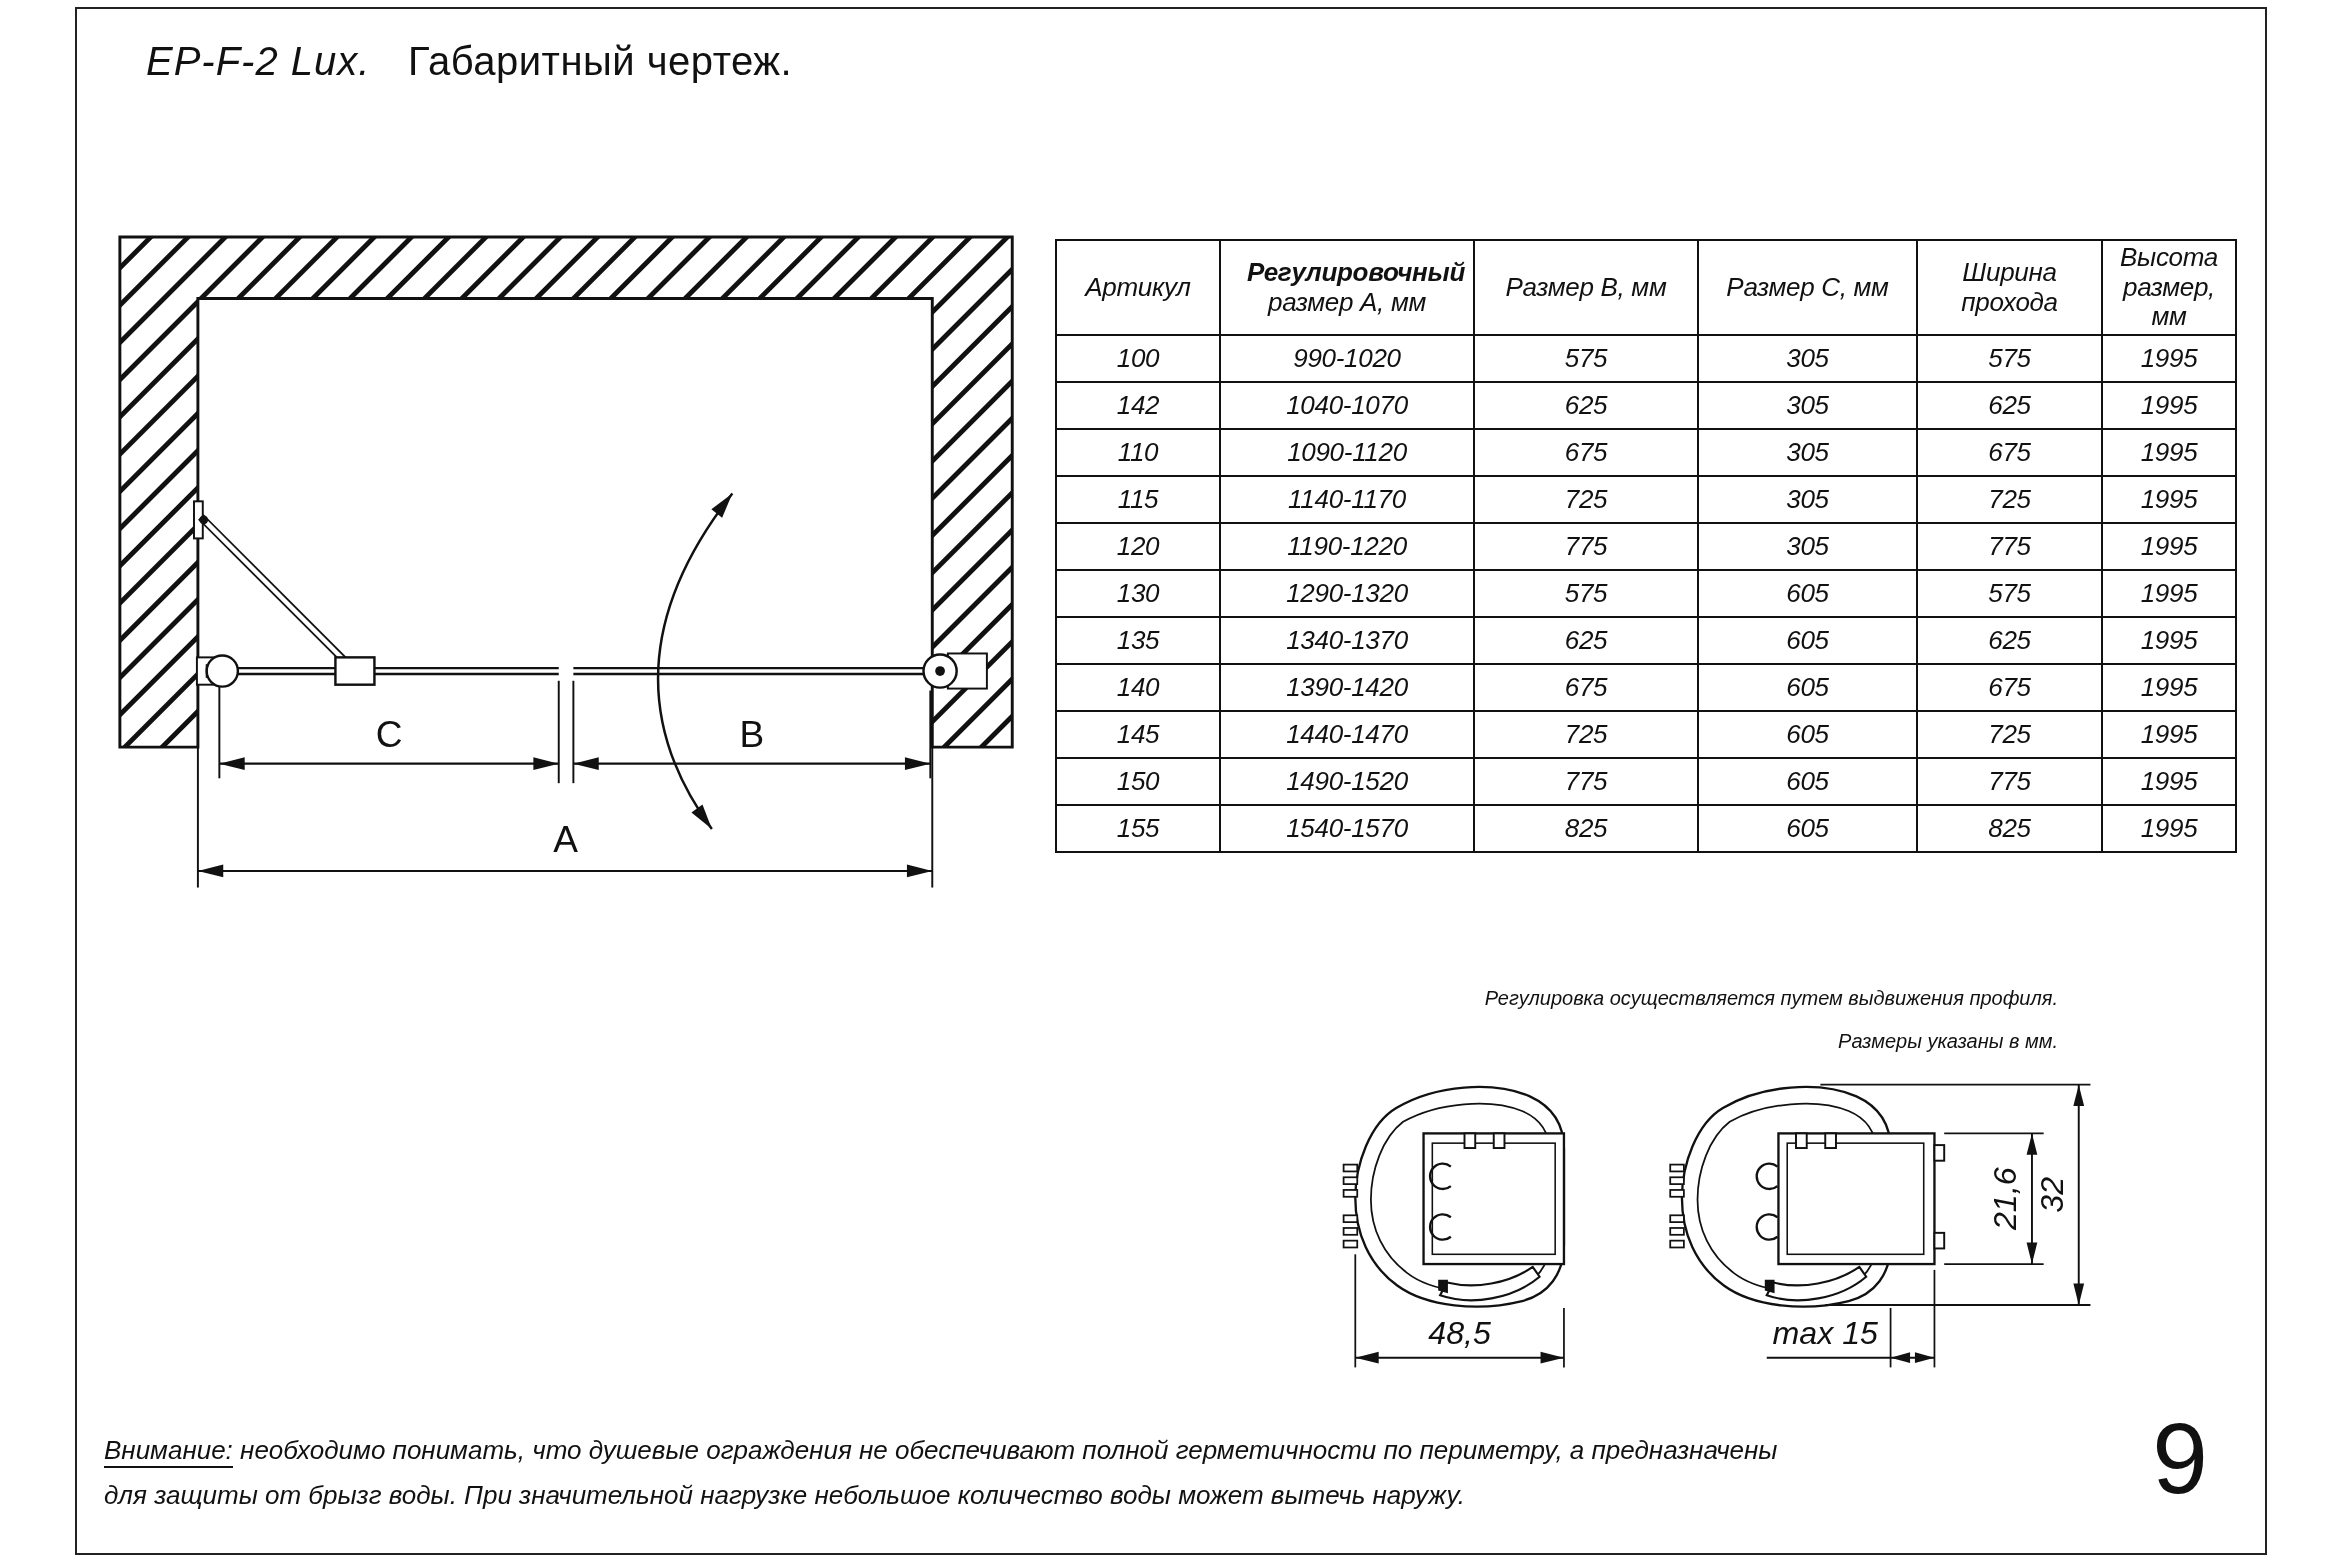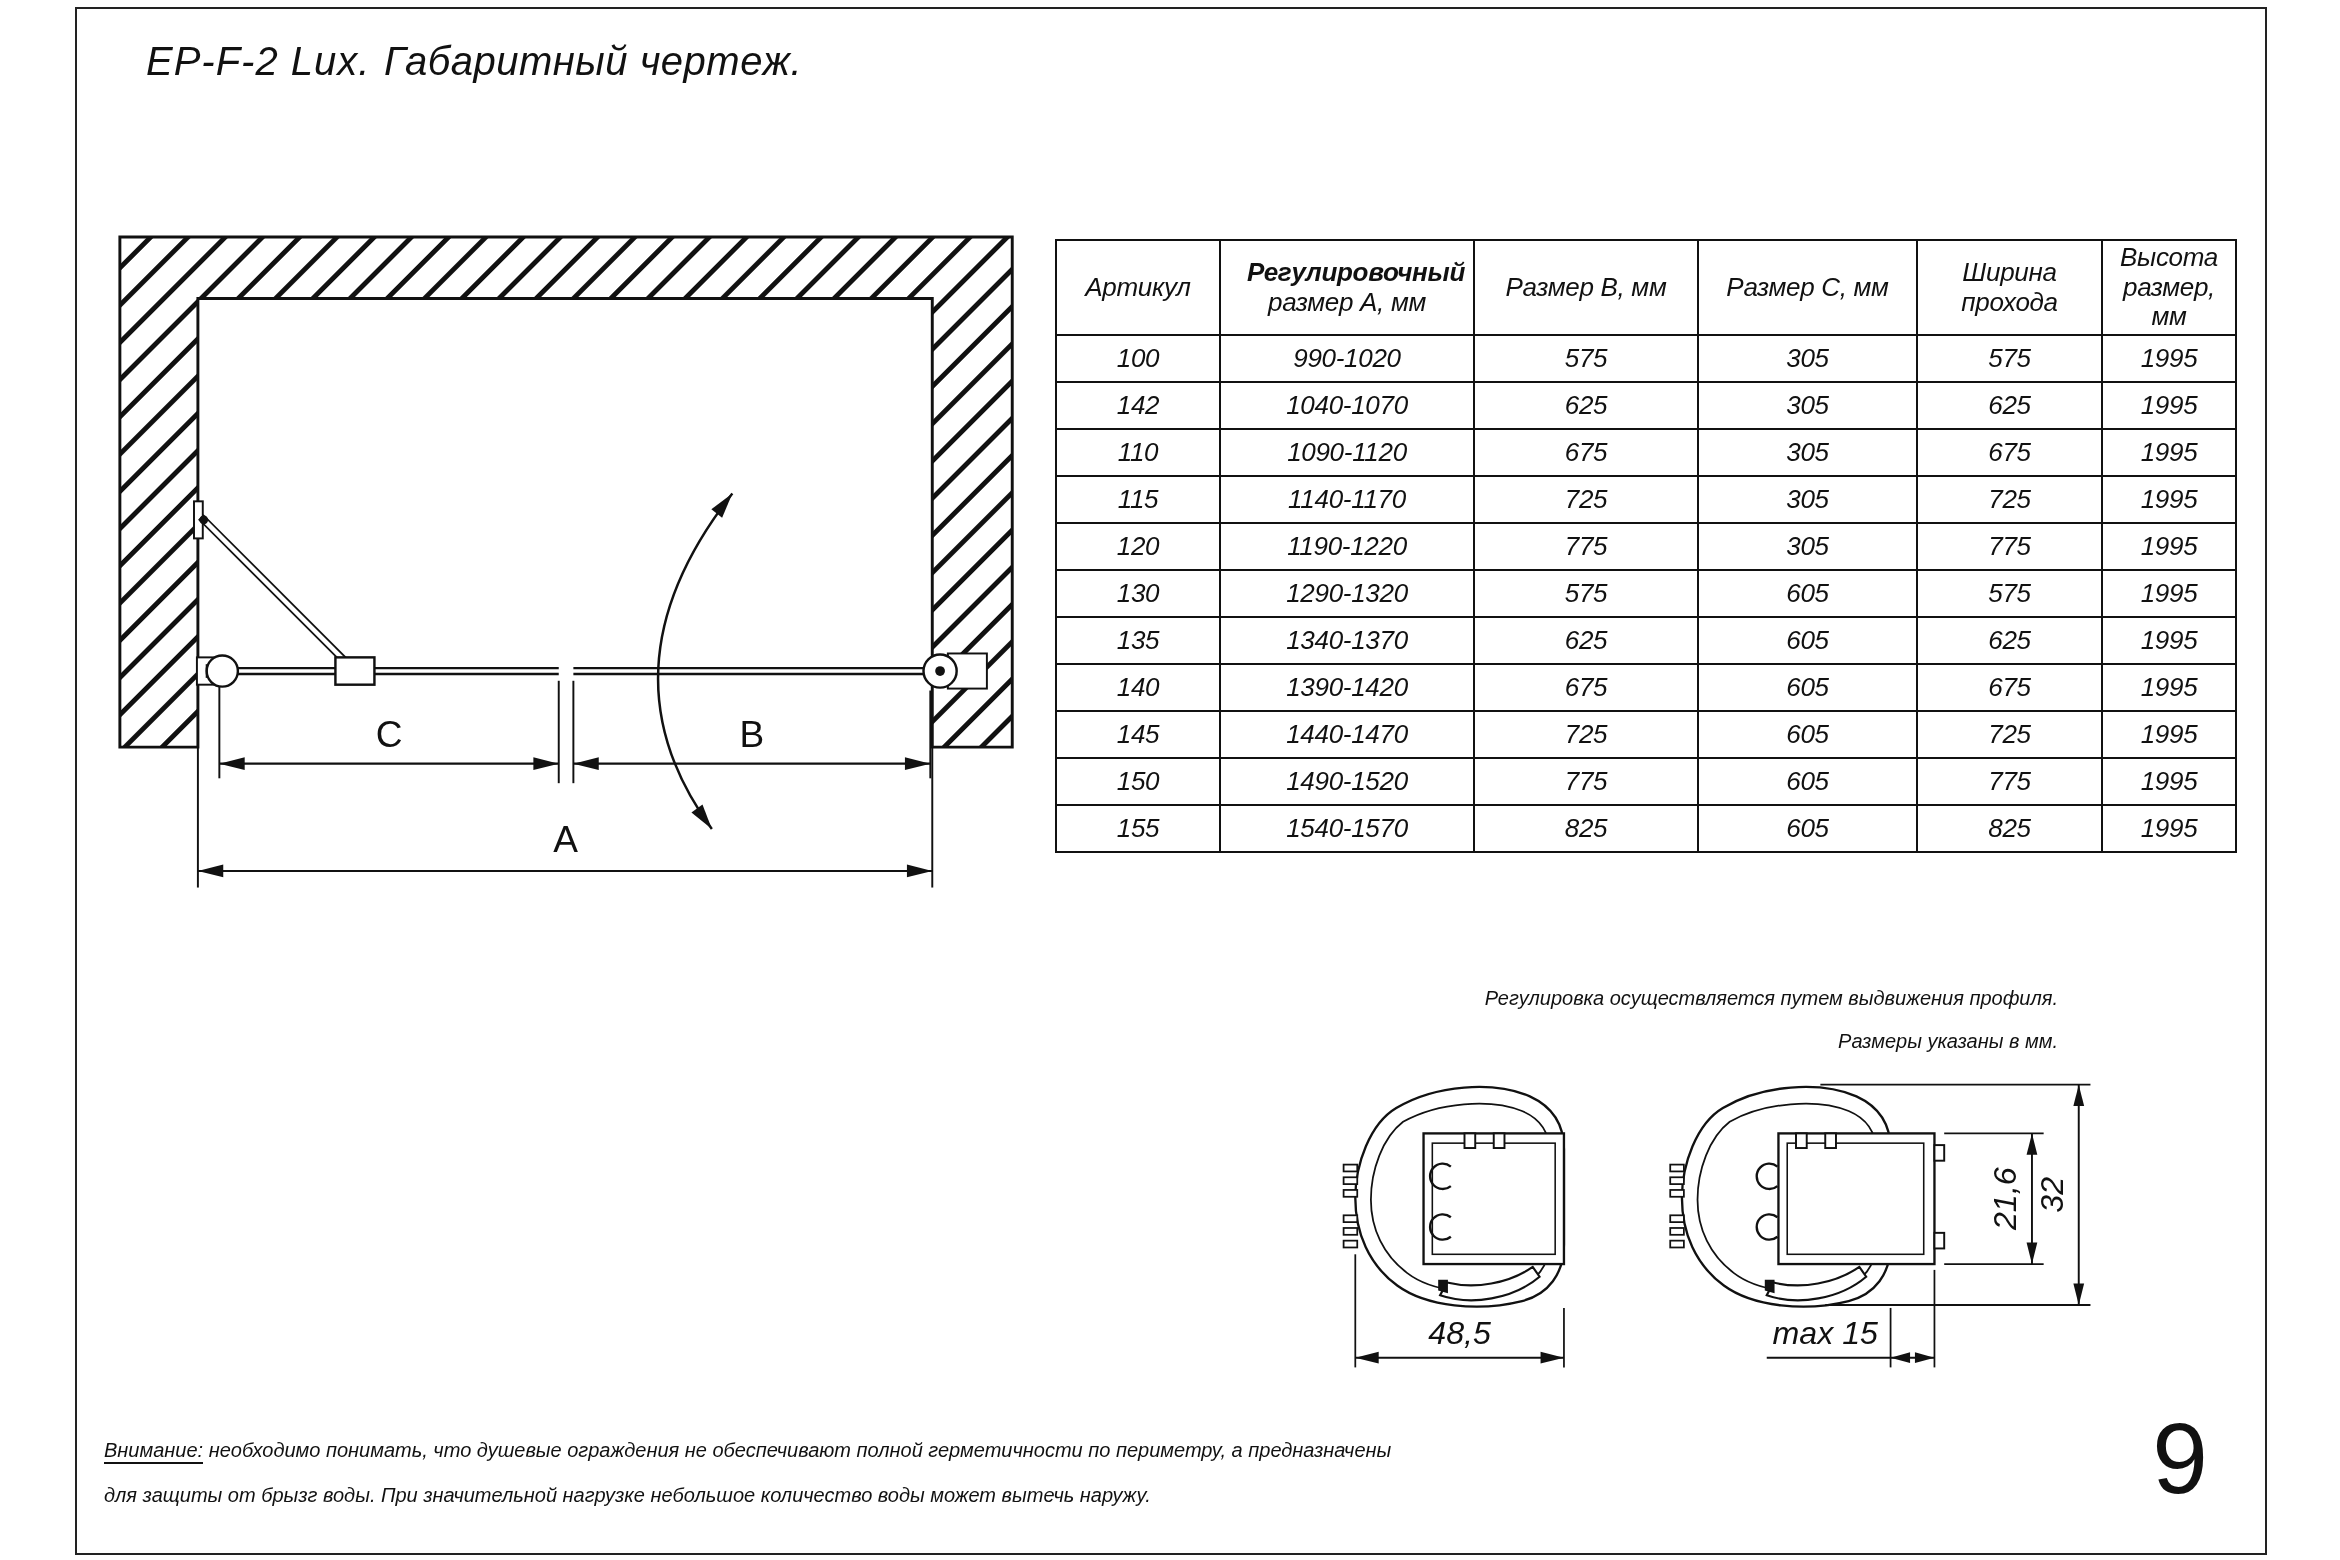--- a/index.html
+++ b/index.html
@@ -2,41 +2,41 @@
 <html><head>
 <meta charset="utf-8">
 <style>
   html,body{margin:0;padding:0;background:#fff;}
   #canvas{position:relative;width:2341px;height:1560px;background:#fff;overflow:hidden;
           font-family:"Liberation Sans","DejaVu Sans",sans-serif;color:#111;}
   #frame{position:absolute;left:75px;top:6.8px;width:2188px;height:1544px;border:2px solid #222;}
   
   #title{position:absolute;left:146px;top:39px;display:flex;align-items:baseline;gap:13.7px;white-space:nowrap;}
   #title .model{font-size:40px;font-style:italic;letter-spacing:1px;}
-  #title .subtitle{font-size:40px;font-style:italic;letter-spacing:0.5px;}
+  #title .subtitle{font-size:40px;letter-spacing:0.5px;margin-left:24px;}
   
   #spec-table{position:absolute;left:1055px;top:239px;width:1180px;border-collapse:collapse;table-layout:fixed;}
   #spec-table td,#spec-table th{border:2px solid #111;text-align:center;vertical-align:middle;
       font-style:italic;font-weight:normal;font-size:26px;letter-spacing:-0.3px;padding:0;}
   #spec-table{border:2.9px solid #111;}
   #spec-table thead th{height:93px;border-bottom:2.9px solid #111;line-height:1.15;}
   #spec-table tbody td{height:45px;}
   #spec-table .b{font-weight:bold;padding-left:18px;}
   
   #plan-svg{position:absolute;left:115px;top:232px;}
   #profiles-svg{position:absolute;left:1328px;top:1071px;}
   svg text{font-family:"Liberation Sans","DejaVu Sans",sans-serif;fill:#111;}
   .dimlabel{font-size:38px;}
   .pdim{font-size:33px;font-style:italic;}
   
   #notes{position:absolute;left:1122px;top:977px;width:936px;text-align:right;
          font-style:italic;font-size:20px;line-height:43px;}
   
   #warning{position:absolute;left:104px;top:1428px;width:1941px;font-style:italic;
-           font-size:20px;line-height:45px;white-space:nowrap;}
+           font-size:26px;line-height:45px;white-space:nowrap;}
   #warning .u{border-bottom:2.4px solid #111;padding-bottom:1px;}
   
   #pagenum{position:absolute;left:2107px;top:1406px;width:146px;text-align:center;
            font-size:100px;line-height:1.05;}
 </style>
 </head>
 <body>
 
 <div id="canvas">
   <div id="frame"></div>

